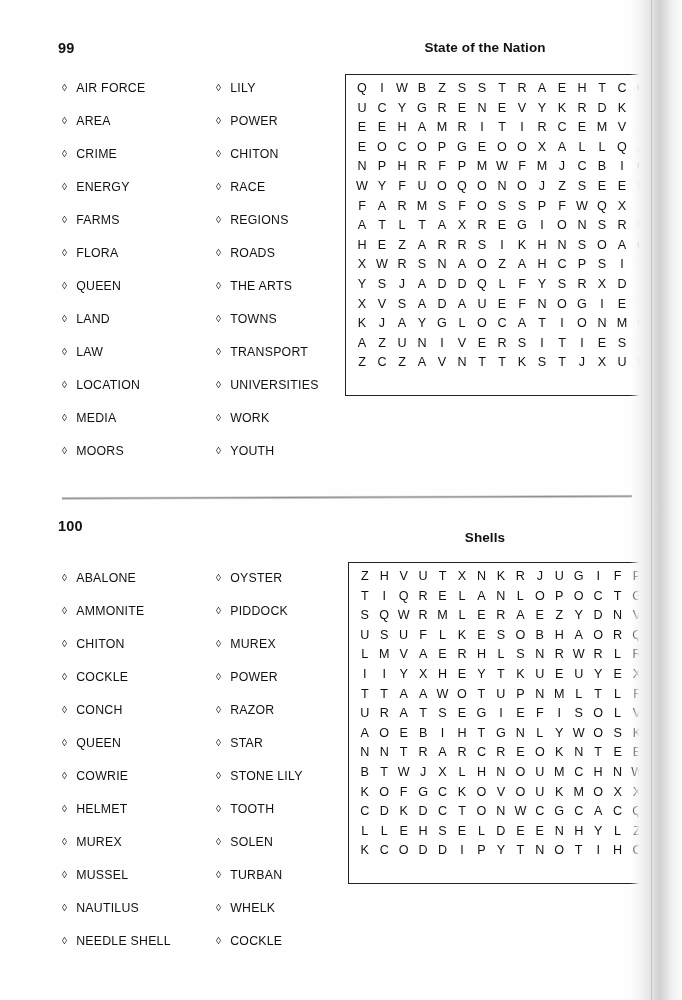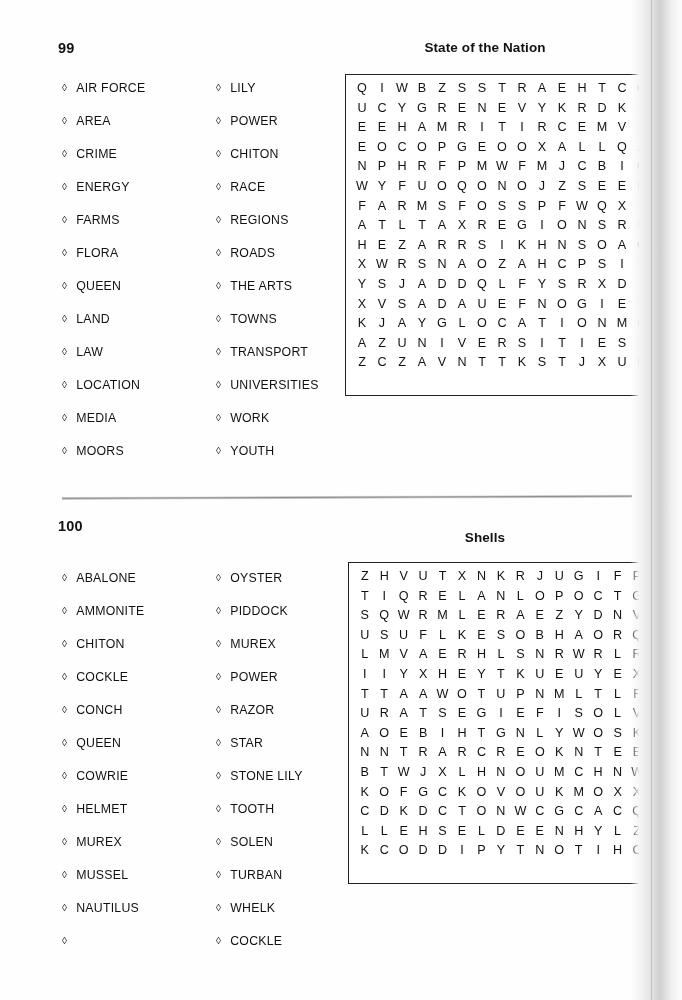--- a/index.html
+++ b/index.html
@@ -506,20 +506,21 @@
         <div class="witem">
             <span class="dia">◊</span>
             <span>MUSSEL</span>
           </div>
         <div class="witem">
             <span class="dia">◊</span>
             <span>NAUTILUS</span>
           </div>
         <div class="witem">
             <span class="dia">◊</span>
+            <span>NEEDLE SHELL</span>
           </div>
       </div>
       <div class="wcol right">
         <div class="witem">
             <span class="dia">◊</span>
             <span>OYSTER</span>
           </div>
         <div class="witem">
             <span class="dia">◊</span>
             <span>PIDDOCK</span>

